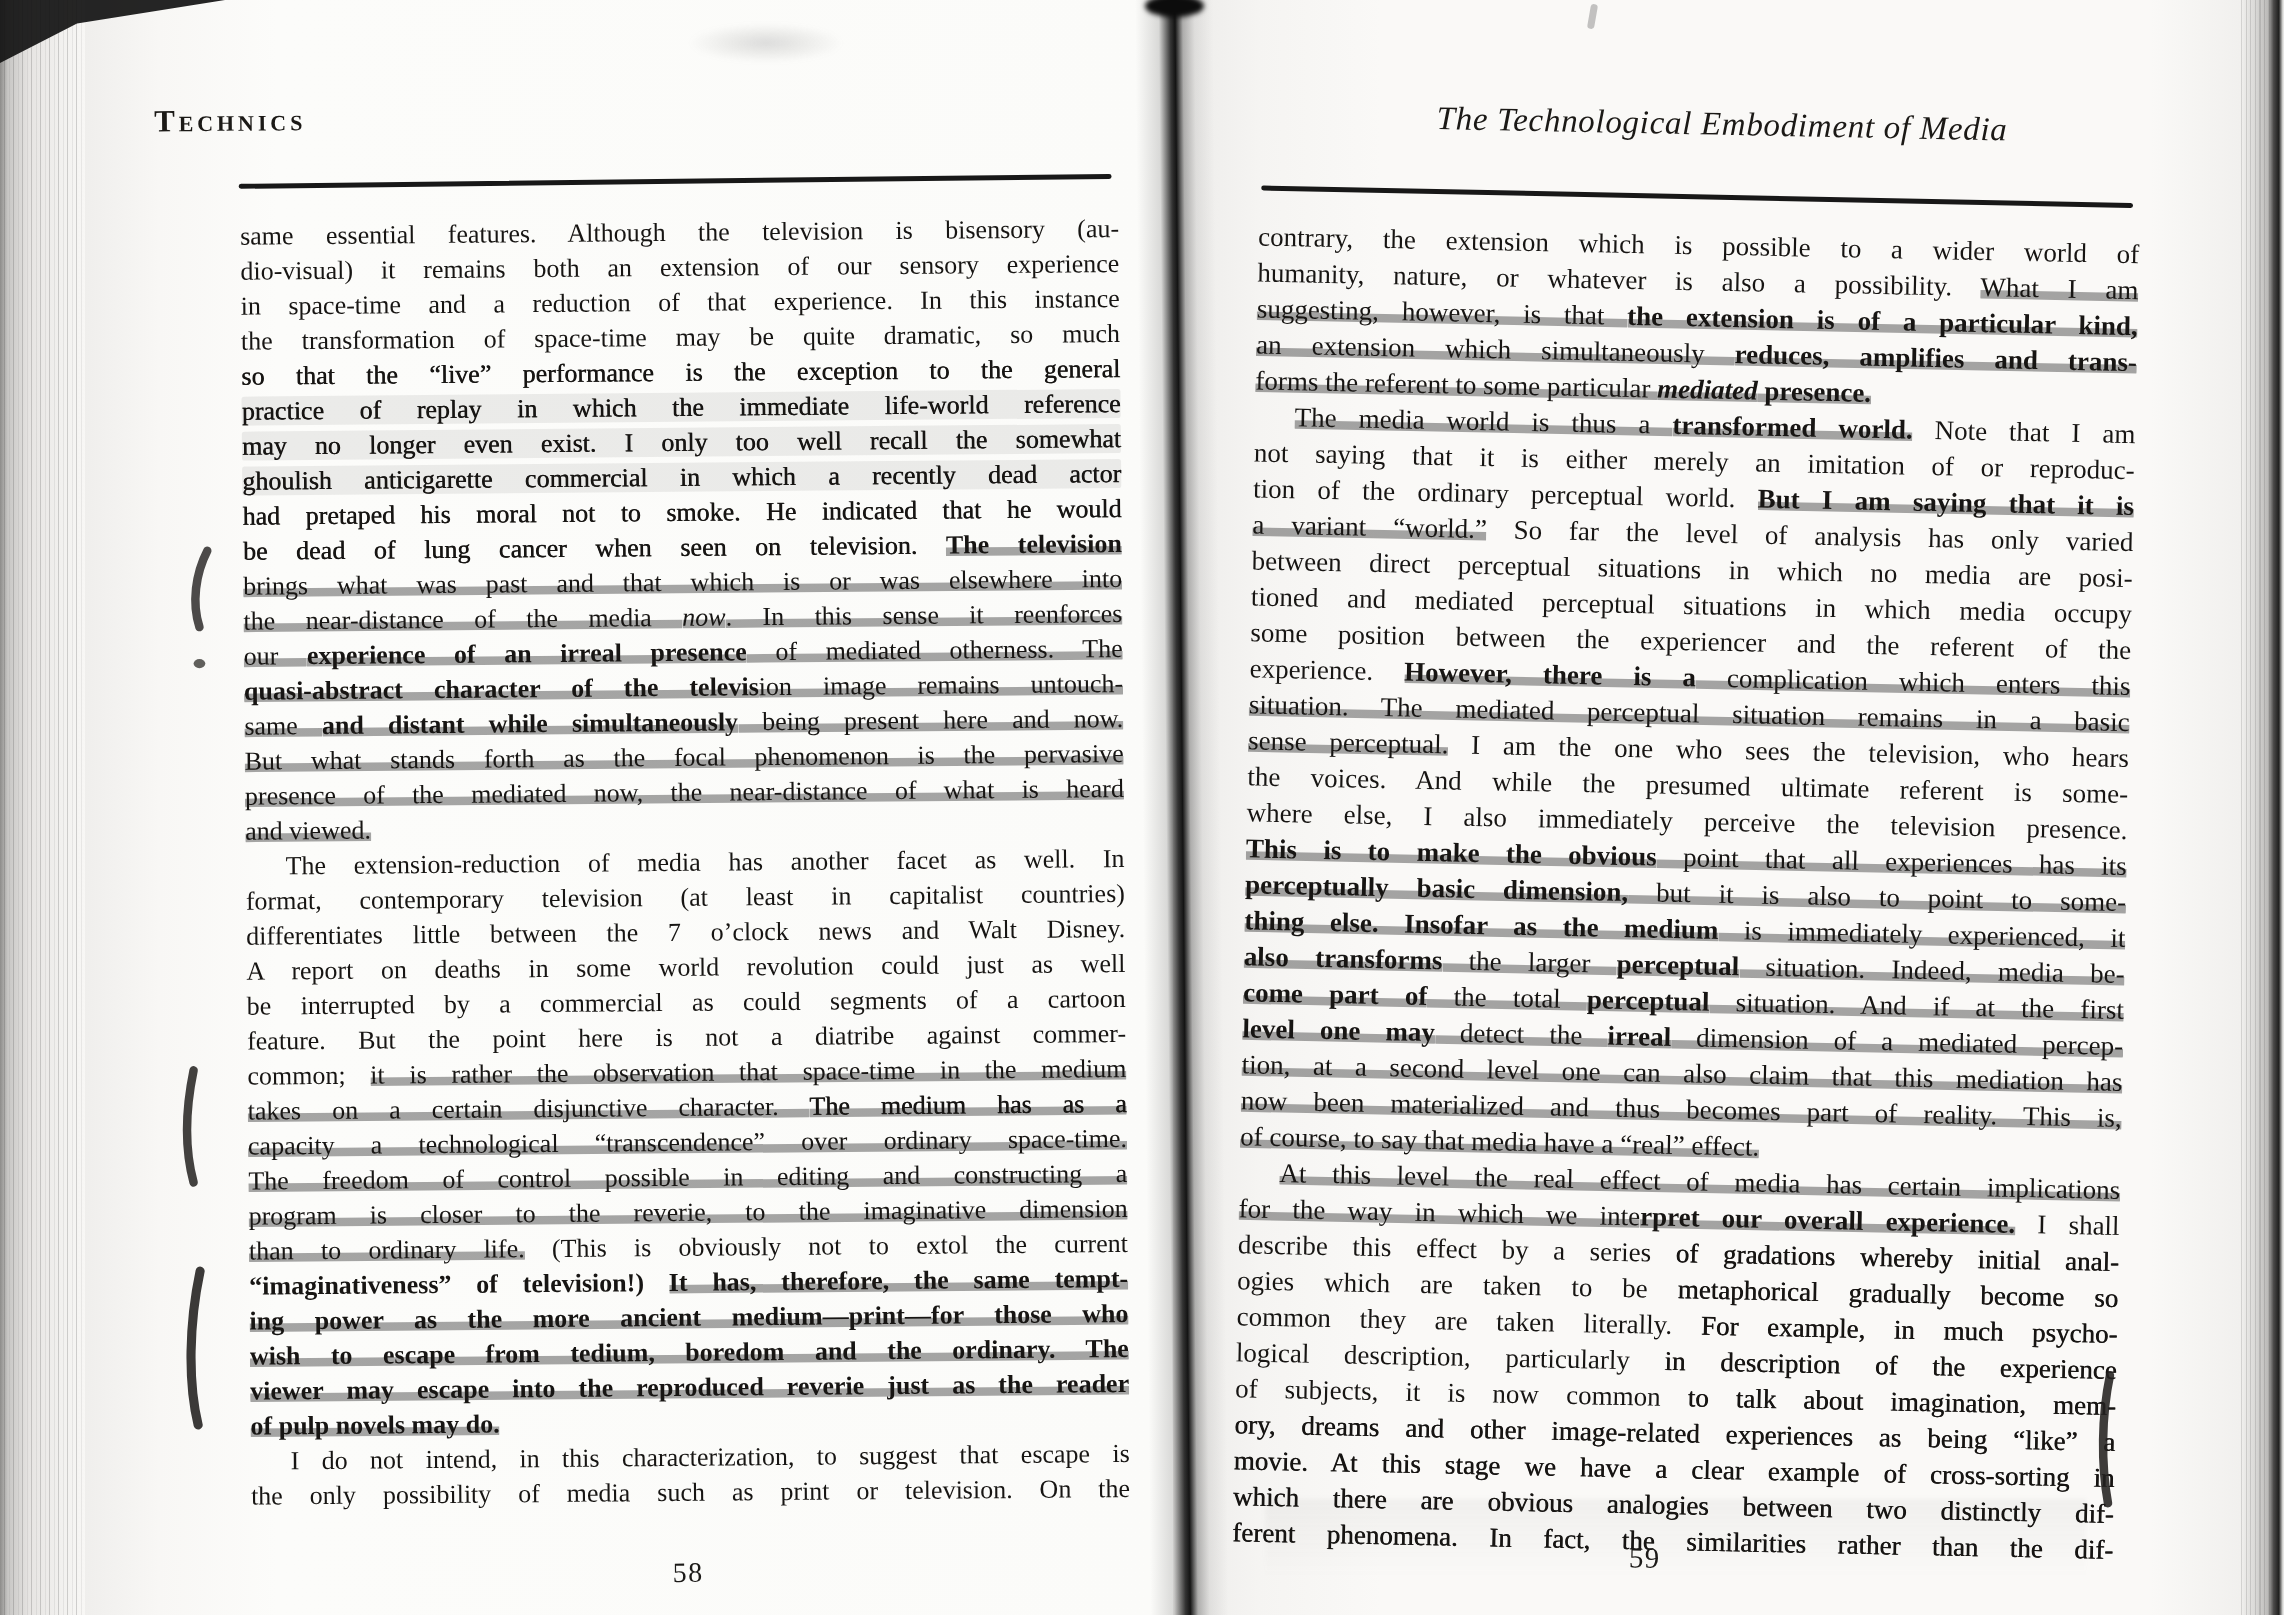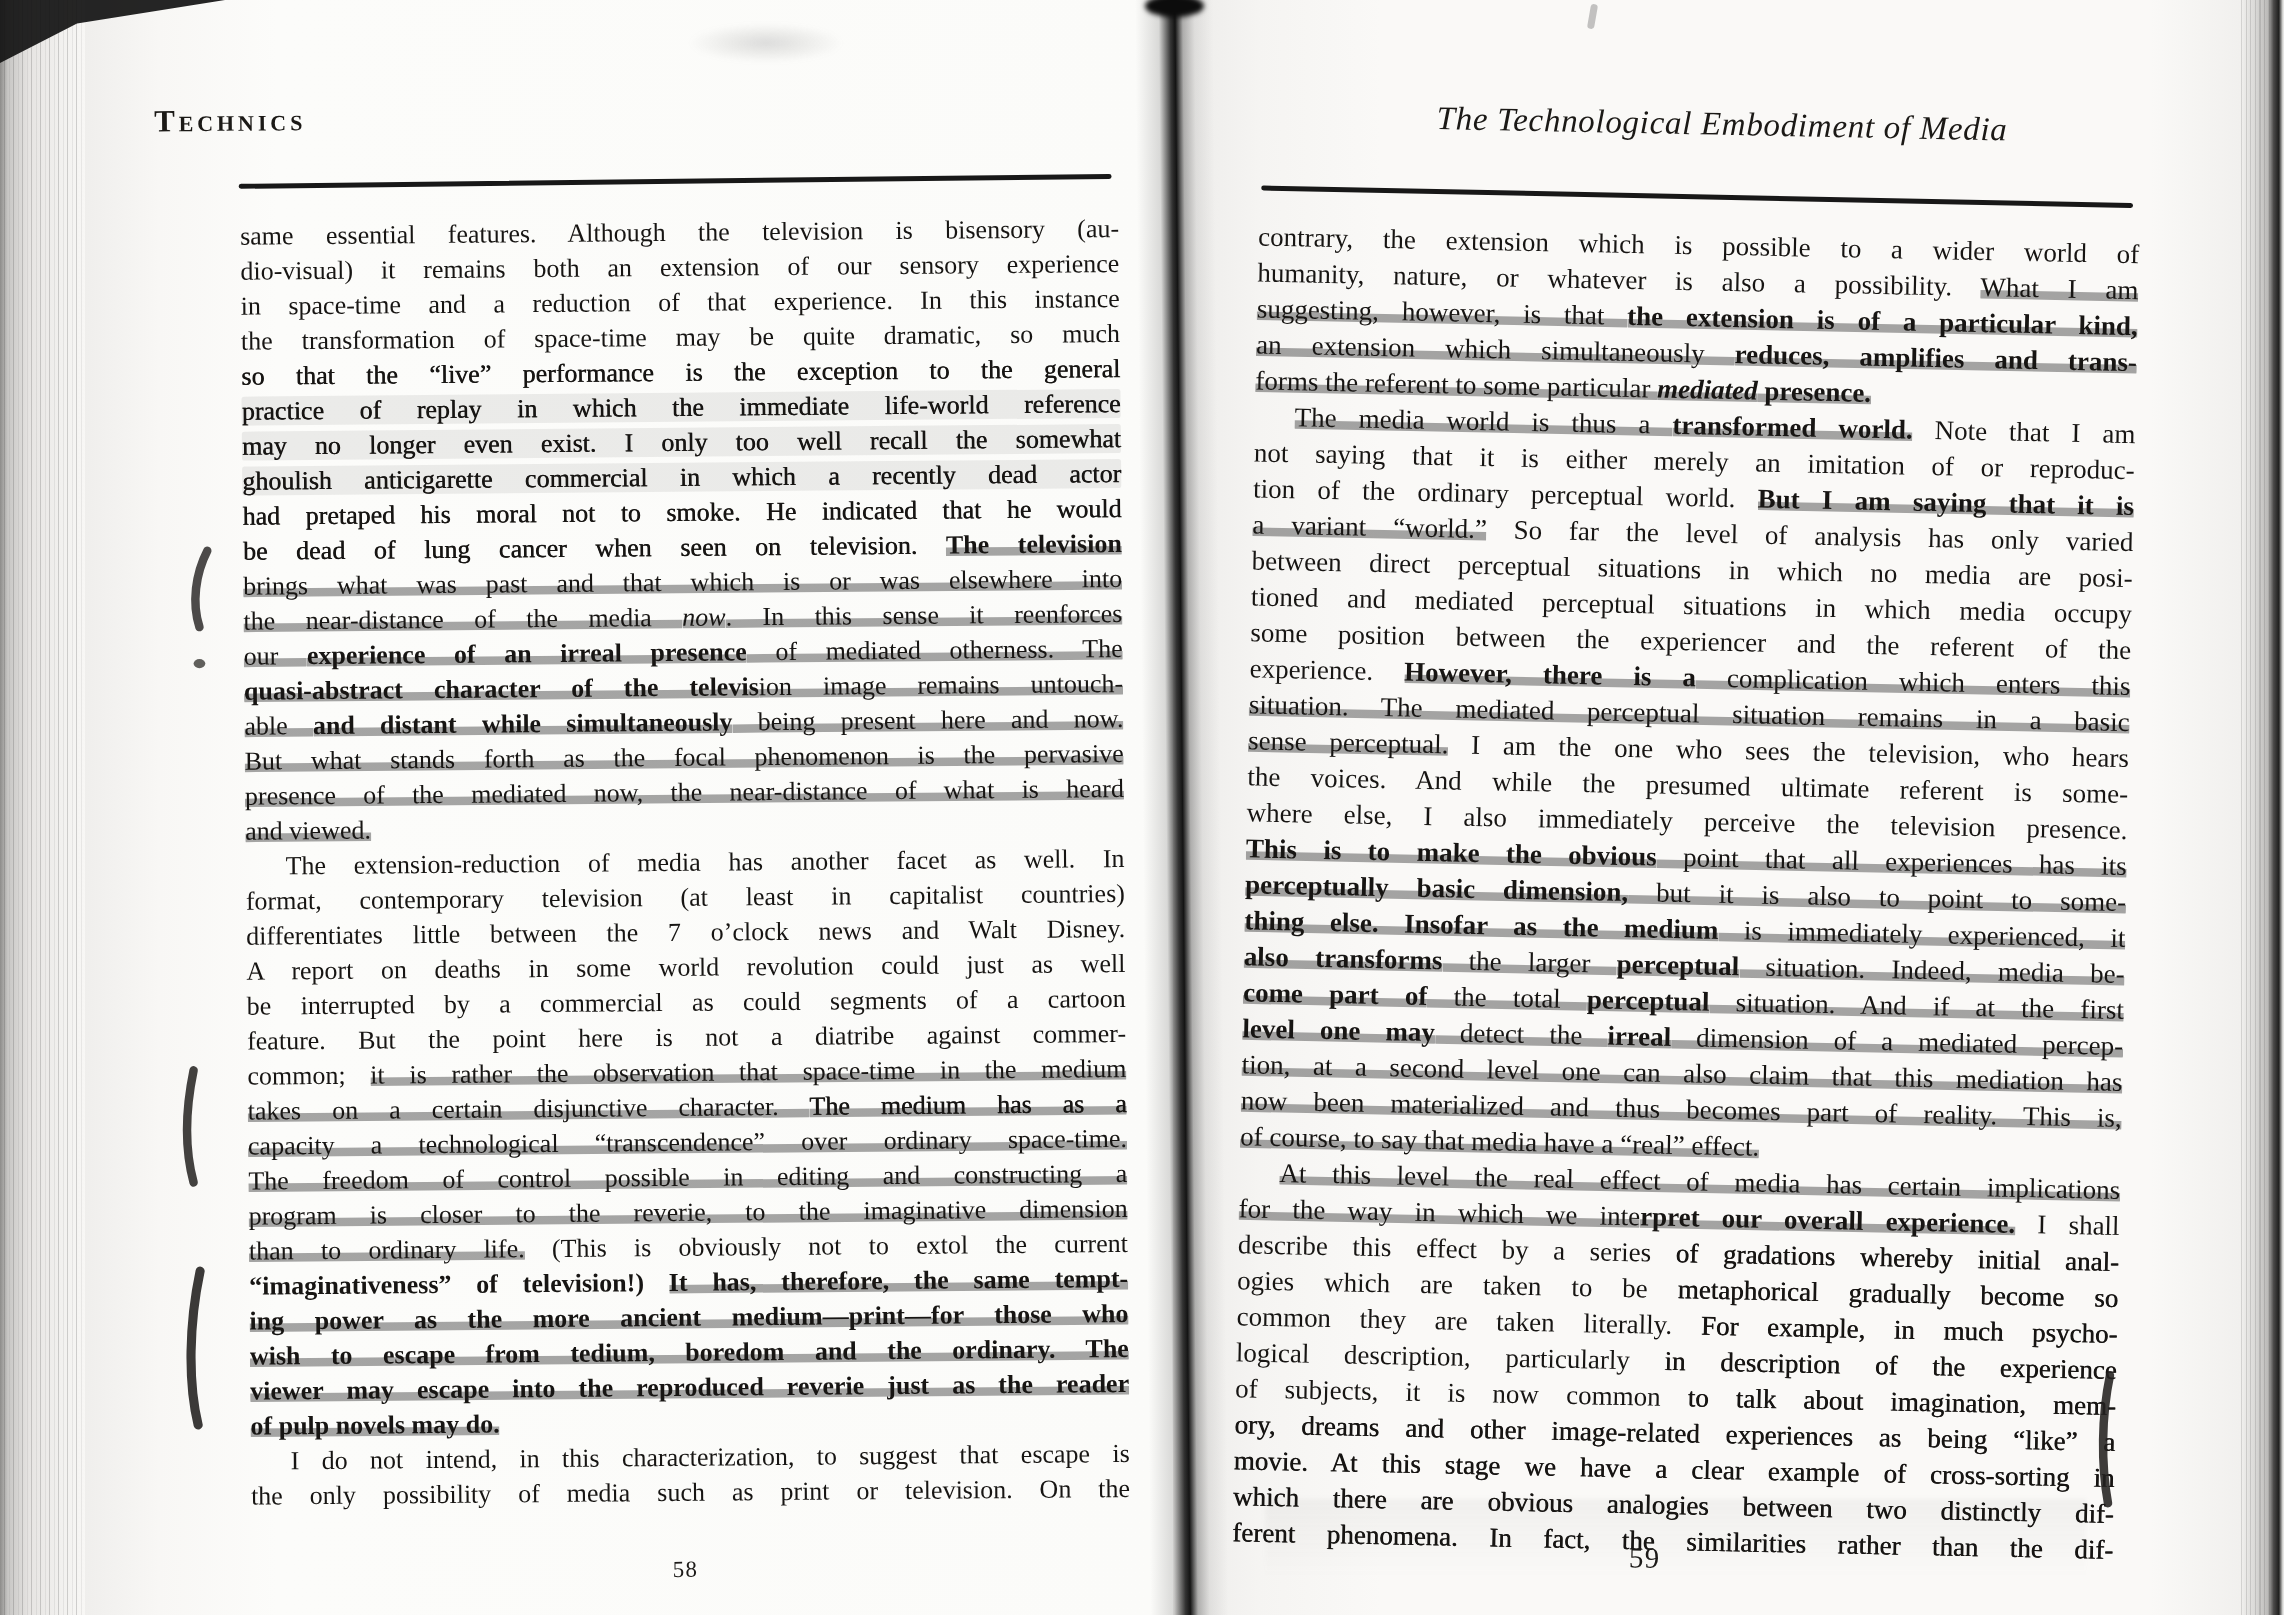--- a/index.html
+++ b/index.html
@@ -56,21 +56,21 @@
   .running-head-right{
     position:absolute;left:201px;top:96px;width:782px;
     font-size:33px;font-style:italic;font-weight:500;letter-spacing:0.7px;color:#1b1916;
   }
   .head-rule{position:absolute;height:4.6px;background:#181818;border-radius:2.6px;}
   .head-rule.left{left:152px;top:184px;width:873px;transform:rotate(-0.15deg);}
   .head-rule.right{left:27px;top:185px;width:872px;}
   .text-block{position:absolute;}
   .text-block.left{left:153px;top:220px;width:879px;font-size:26px;line-height:35px;}
   .text-block.right{left:25px;top:218px;width:881px;font-size:27px;line-height:36px;}
-  .folio{position:absolute;font-size:23px;letter-spacing:1.3px;color:#1c1a18;}
+  .folio{position:absolute;font-size:28px;letter-spacing:1.3px;color:#1c1a18;}
   .folio.left{left:574px;top:1562px;}
   .folio.right{left:422px;top:1533px;font-size:29px;}
   
   .tline{text-align:justify;text-align-last:justify;white-space:normal;}
   .tline.end{text-align-last:left;}
   .tline.in{text-indent:40px;}
   .mk{
     background-image:linear-gradient(rgba(84,84,84,.52),rgba(62,62,62,.46));
     background-repeat:no-repeat;background-size:100% 8.5px;background-position:0 85%;
     border-radius:4.6px;
@@ -124,21 +124,21 @@
         <div class="tline"><span class="dk">so that the “live” performance is the exception to the general</span></div>
         <div class="tline"><span class="dk hl">practice of replay in which the immediate life-world reference</span></div>
         <div class="tline"><span class="dk hl">may no longer even exist. I only too well recall the somewhat</span></div>
         <div class="tline"><span class="dk hl">ghoulish anticigarette commercial in which a recently dead actor</span></div>
         <div class="tline"><span class="dk">had pretaped his moral not to smoke. He indicated that he would</span></div>
         <div class="tline"><span class="dk">be dead of lung cancer when seen on television. </span><span class="mk bd">The television</span></div>
         <div class="tline"><span class="mk">brings what was past and that which is or was elsewhere into</span></div>
         <div class="tline"><span class="mk">the near-distance of the media </span><span class="mk it">now</span><span class="mk">. In this sense it reenforces</span></div>
         <div class="tline"><span class="mk">our </span><span class="mk bd">experience of an irreal presence</span><span class="mk"> of mediated otherness. The</span></div>
         <div class="tline"><span class="mk bd">quasi-abstract character of the televis</span><span class="mk">ion image remains untouch-</span></div>
-        <div class="tline"><span class="mk">able </span><span class="mk bd">and distant while simultaneously</span><span class="mk"> being present here and now.</span></div>
+        <div class="tline"><span class="mk">same </span><span class="mk bd">and distant while simultaneously</span><span class="mk"> being present here and now.</span></div>
         <div class="tline"><span class="mk">But what stands forth as the focal phenomenon is the pervasive</span></div>
         <div class="tline"><span class="mk">presence of the mediated now, the near-distance of what is heard</span></div>
         <div class="tline end"><span class="mk">and viewed.</span></div>
         <div class="tline in"><span>The extension-reduction of media has another facet as well. In</span></div>
         <div class="tline"><span>format, contemporary television (at least in capitalist countries)</span></div>
         <div class="tline"><span>differentiates little between the 7 o’clock news and Walt Disney.</span></div>
         <div class="tline"><span>A report on deaths in some world revolution could just as well</span></div>
         <div class="tline"><span>be interrupted by a commercial as could segments of a cartoon</span></div>
         <div class="tline"><span>feature. But the point here is not a diatribe against commer-</span></div>
         <div class="tline"><span>common; </span><span class="mk">it is rather the observation that space-time in the medium</span></div>

